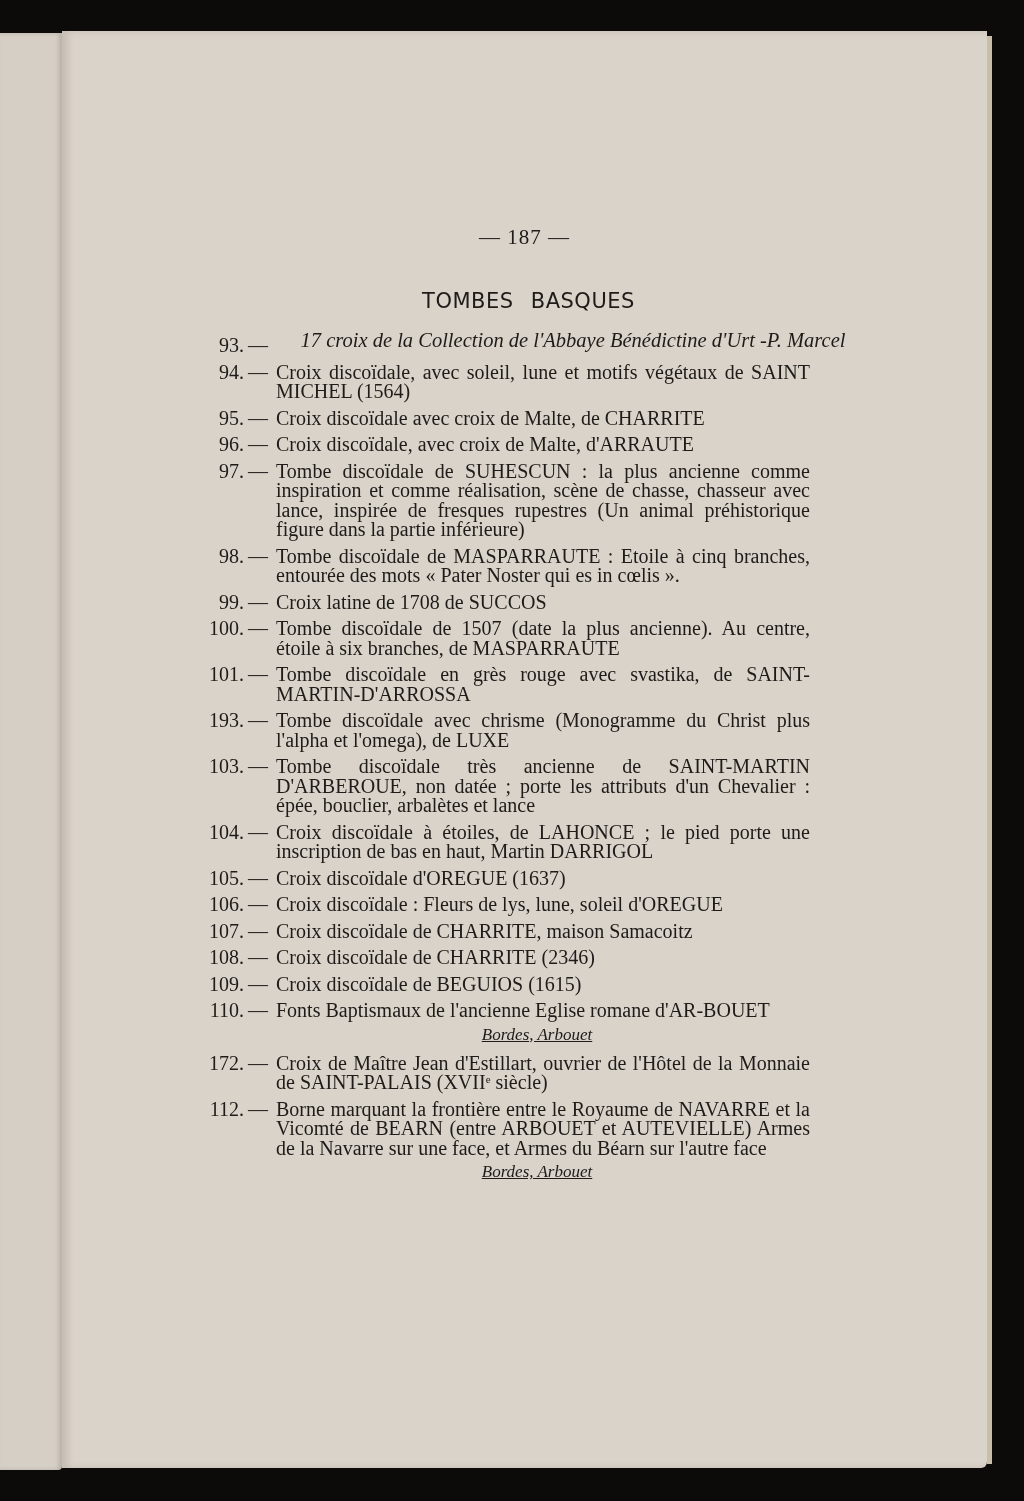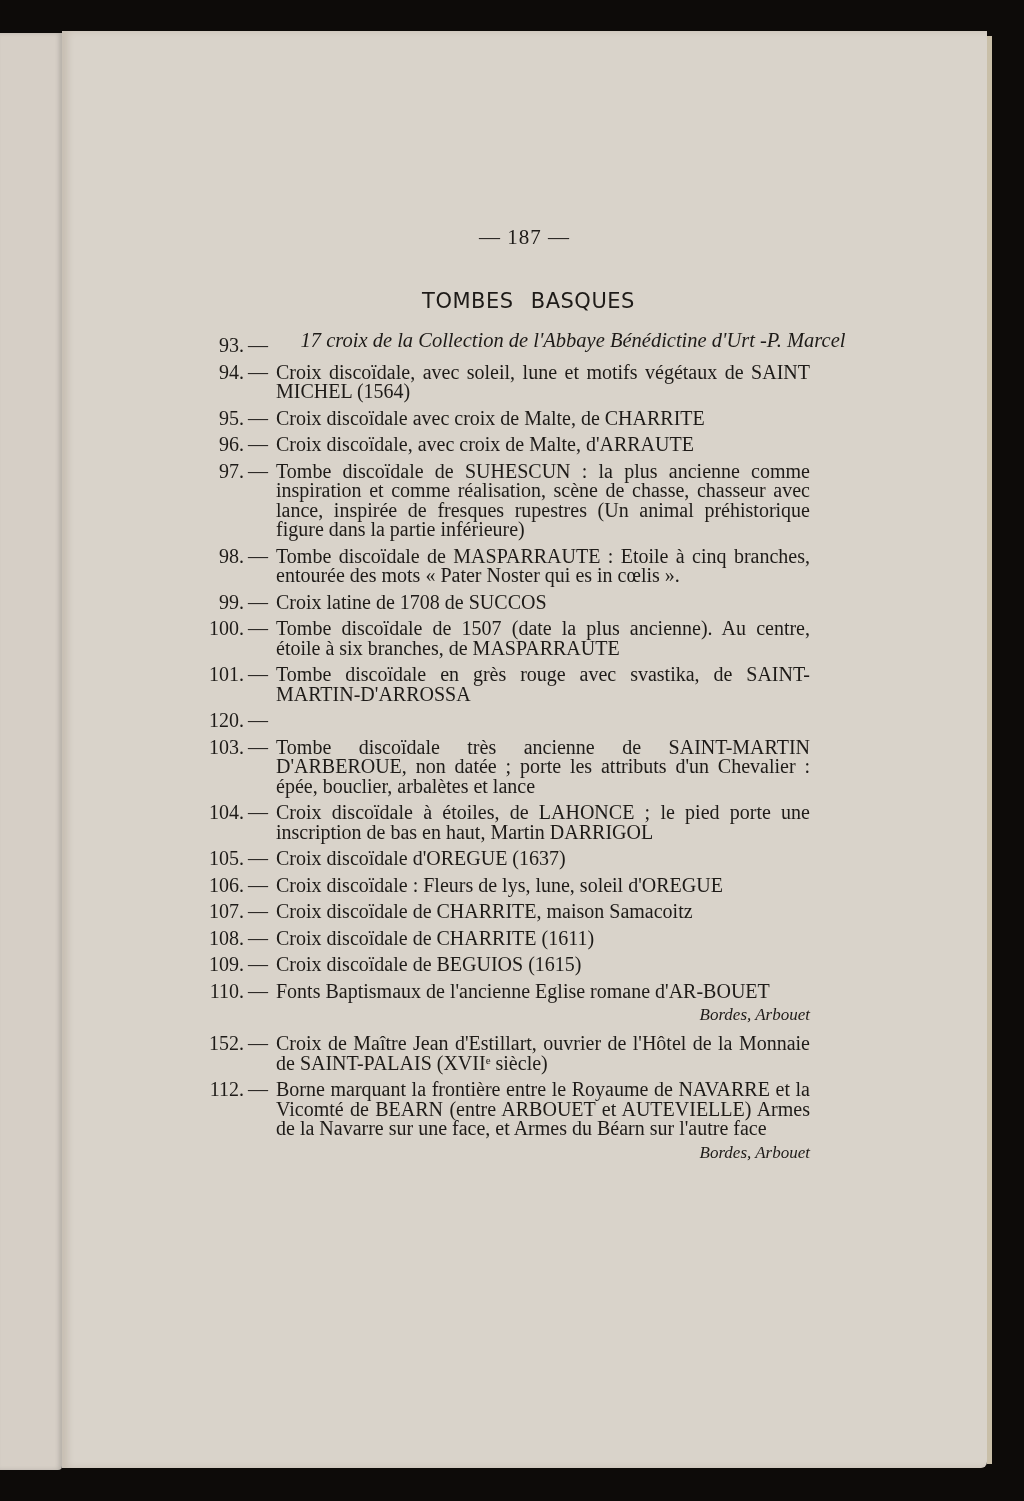--- a/index.html
+++ b/index.html
@@ -46,22 +46,22 @@
   }
   .entry {
     display: flex; align-items: flex-start;
     font-size: 20px; line-height: 19.5px;
     margin-bottom: 7px;
   }
   .num { width: 64px; text-align: right; flex: none; padding-right: 4px; }
   .dash { width: 20px; flex: none; text-align: center; margin-right: 8px; }
   .text { flex: 1; text-align: justify; }
   .credit {
-    font-style: italic; font-size: 17px; text-align: right;
-    margin: -3px 0 10px 84px; line-height: 19px;
+    font-style: italic; font-size: 17px; text-align: center;
+    margin: -3px 0 10px 84px; line-height: 19px; text-decoration: underline;
   }
   sup { font-size: 11px; vertical-align: top; line-height: 12px; }
 </style>
 </head>
 <body>
 
 <div class="prev-page"></div>
 <div class="page">
   <div class="page-number">— 187 —</div>
   <h1 class="title" style="margin:4px">TOMBES BASQUES</h1>
@@ -108,22 +108,23 @@
       <span class="num">100.</span>
       <span class="dash">—</span>
       <span class="text">Tombe discoïdale de 1507 (date la plus ancienne). Au centre, étoile à six branches, de MASPARRAUTE</span>
     </div>
   <div class="entry">
       <span class="num">101.</span>
       <span class="dash">—</span>
       <span class="text">Tombe discoïdale en grès rouge avec svastika, de SAINT-MARTIN-D'ARROSSA</span>
     </div>
   <div class="entry">
-      <span class="num">120.</span>
+      <span class="num">193.</span>
       <span class="dash">—</span>
+      <span class="text">Tombe discoïdale avec chrisme (Monogramme du Christ plus l'alpha et l'omega), de LUXE</span>
     </div>
   <div class="entry">
       <span class="num">103.</span>
       <span class="dash">—</span>
       <span class="text">Tombe discoïdale très ancienne de SAINT-MARTIN D'ARBEROUE, non datée ; porte les attributs d'un Chevalier : épée, bouclier, arbalètes et lance</span>
     </div>
   <div class="entry">
       <span class="num">104.</span>
       <span class="dash">—</span>
       <span class="text">Croix discoïdale à étoiles, de LAHONCE ; le pied porte une inscription de bas en haut, Martin DARRIGOL</span>
@@ -139,35 +140,35 @@
       <span class="text">Croix discoïdale : Fleurs de lys, lune, soleil d'OREGUE</span>
     </div>
   <div class="entry">
       <span class="num">107.</span>
       <span class="dash">—</span>
       <span class="text">Croix discoïdale de CHARRITE, maison Samacoitz</span>
     </div>
   <div class="entry">
       <span class="num">108.</span>
       <span class="dash">—</span>
-      <span class="text">Croix discoïdale de CHARRITE (1611)</span>
+      <span class="text">Croix discoïdale de CHARRITE (2346)</span>
     </div>
   <div class="entry">
       <span class="num">109.</span>
       <span class="dash">—</span>
       <span class="text">Croix discoïdale de BEGUIOS (1615)</span>
     </div>
   <div class="entry">
       <span class="num">110.</span>
       <span class="dash">—</span>
       <span class="text">Fonts Baptismaux de l'ancienne Eglise romane d'AR-BOUET</span>
     </div>
   <div class="credit">Bordes, Arbouet</div>
   <div class="entry">
-      <span class="num">152.</span>
+      <span class="num">172.</span>
       <span class="dash">—</span>
       <span class="text"><span>Croix de Maître Jean d'Estillart, ouvrier de l'Hôtel de la Monnaie de SAINT-PALAIS (XVII</span><sup>e</sup><span> siècle)</span></span>
     </div>
   <div class="entry">
       <span class="num">112.</span>
       <span class="dash">—</span>
       <span class="text">Borne marquant la frontière entre le Royaume de NAVARRE et la Vicomté de BEARN (entre ARBOUET et AUTEVIELLE) Armes de la Navarre sur une face, et Armes du Béarn sur l'autre face</span>
     </div>
   <div class="credit">Bordes, Arbouet</div>
 </div>

